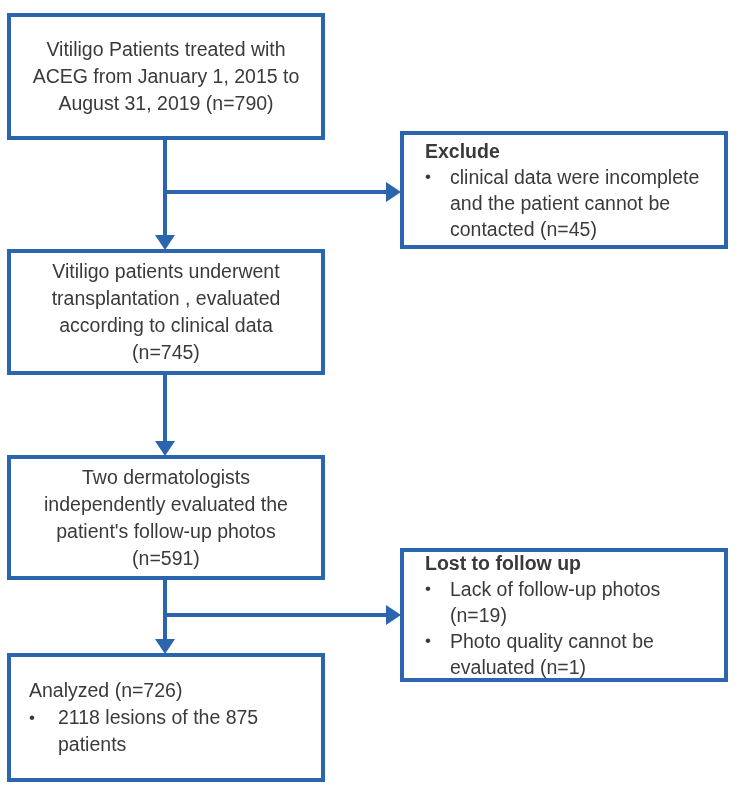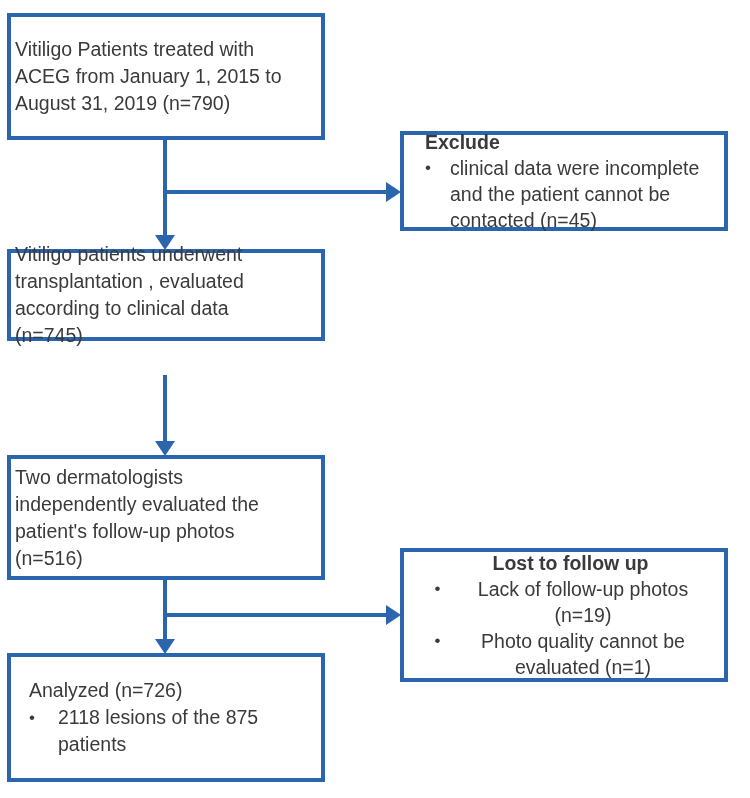--- a/index.html
+++ b/index.html
@@ -22,20 +22,21 @@
     background:var(--bg);
     box-sizing:border-box;
     display:flex;
     flex-direction:column;
     justify-content:center;
   }
   .box-text{
     font-size:19.5px;
     line-height:27px;
     white-space:pre-line;
+    text-align:center;
     padding:0 4px;
   }
   .box-heading{
     font-size:19.5px;
     line-height:26px;
     font-weight:bold;
   }
   .box-heading.normal{font-weight:normal;line-height:27px;}
   .bullet-row{
     display:flex;
@@ -72,45 +73,45 @@
 <body>
 
 <div class="canvas">
 
   <div class="box" style="left:7px;top:13px;width:318px;height:127px;">
     <div class="box-text">Vitiligo Patients treated with
 ACEG from January 1, 2015 to
 August 31, 2019 (n=790)</div>
   </div>
 
-  <div class="box pad-right" style="left:400px;top:131px;width:328px;height:100px;">
+  <div class="box pad-right" style="left:400px;top:131px;width:328px;height:118px;">
     <div class="box-heading">Exclude</div>
     <div class="bullet-row">
       <span class="marker">•</span>
       <span class="btext">clinical data were incomplete
 and the patient cannot be
 contacted (n=45)</span>
     </div>
   </div>
 
-  <div class="box" style="left:7px;top:249px;width:318px;height:92px;">
+  <div class="box" style="left:7px;top:249px;width:318px;height:126px;">
     <div class="box-text">Vitiligo patients underwent
 transplantation , evaluated
 according to clinical data
 (n=745)</div>
   </div>
 
   <div class="box" style="left:7px;top:455px;width:318px;height:125px;">
     <div class="box-text">Two dermatologists
 independently evaluated the
 patient's follow-up photos
-(n=516)</div>
+(n=591)</div>
   </div>
 
-  <div class="box pad-right" style="left:400px;top:548px;width:328px;height:134px;text-align:center;">
+  <div class="box pad-right" style="left:400px;top:548px;width:328px;height:134px;">
     <div class="box-heading">Lost to follow up</div>
     <div class="bullet-row">
       <span class="marker">•</span>
       <span class="btext">Lack of follow-up photos (n=19)</span>
     </div>
     <div class="bullet-row">
       <span class="marker">•</span>
       <span class="btext">Photo quality cannot be
 evaluated (n=1)</span>
     </div>

